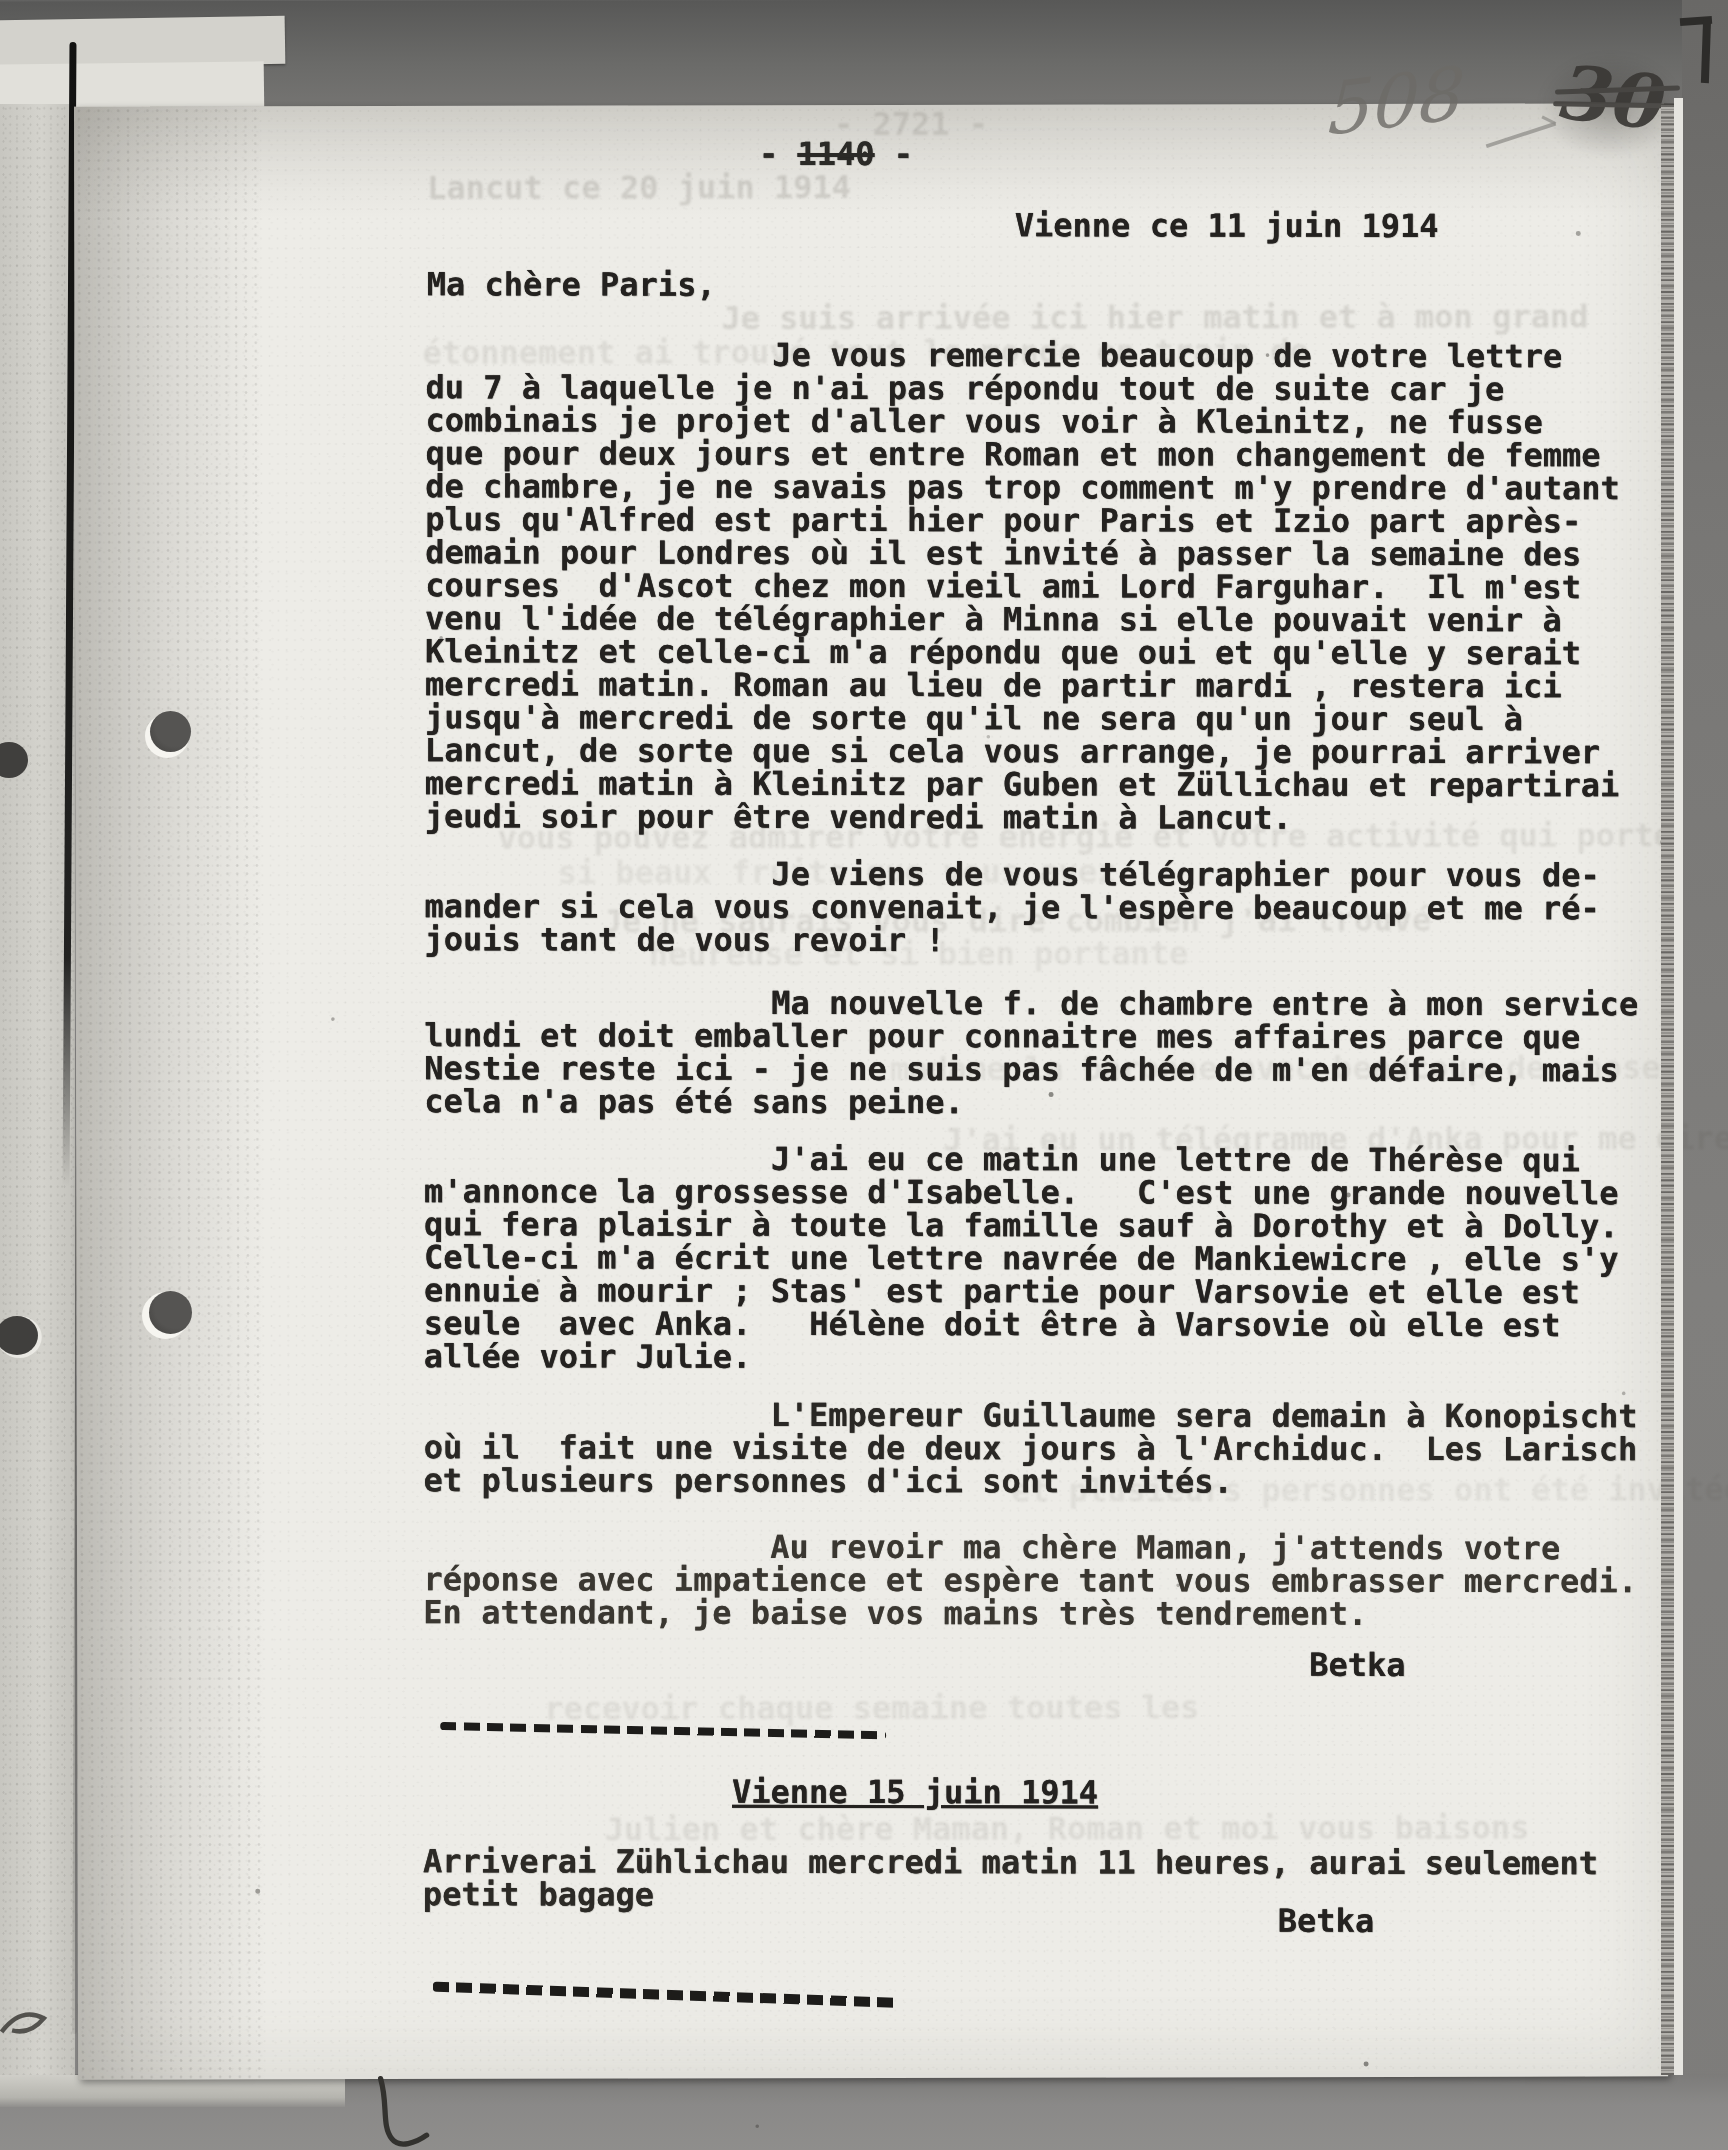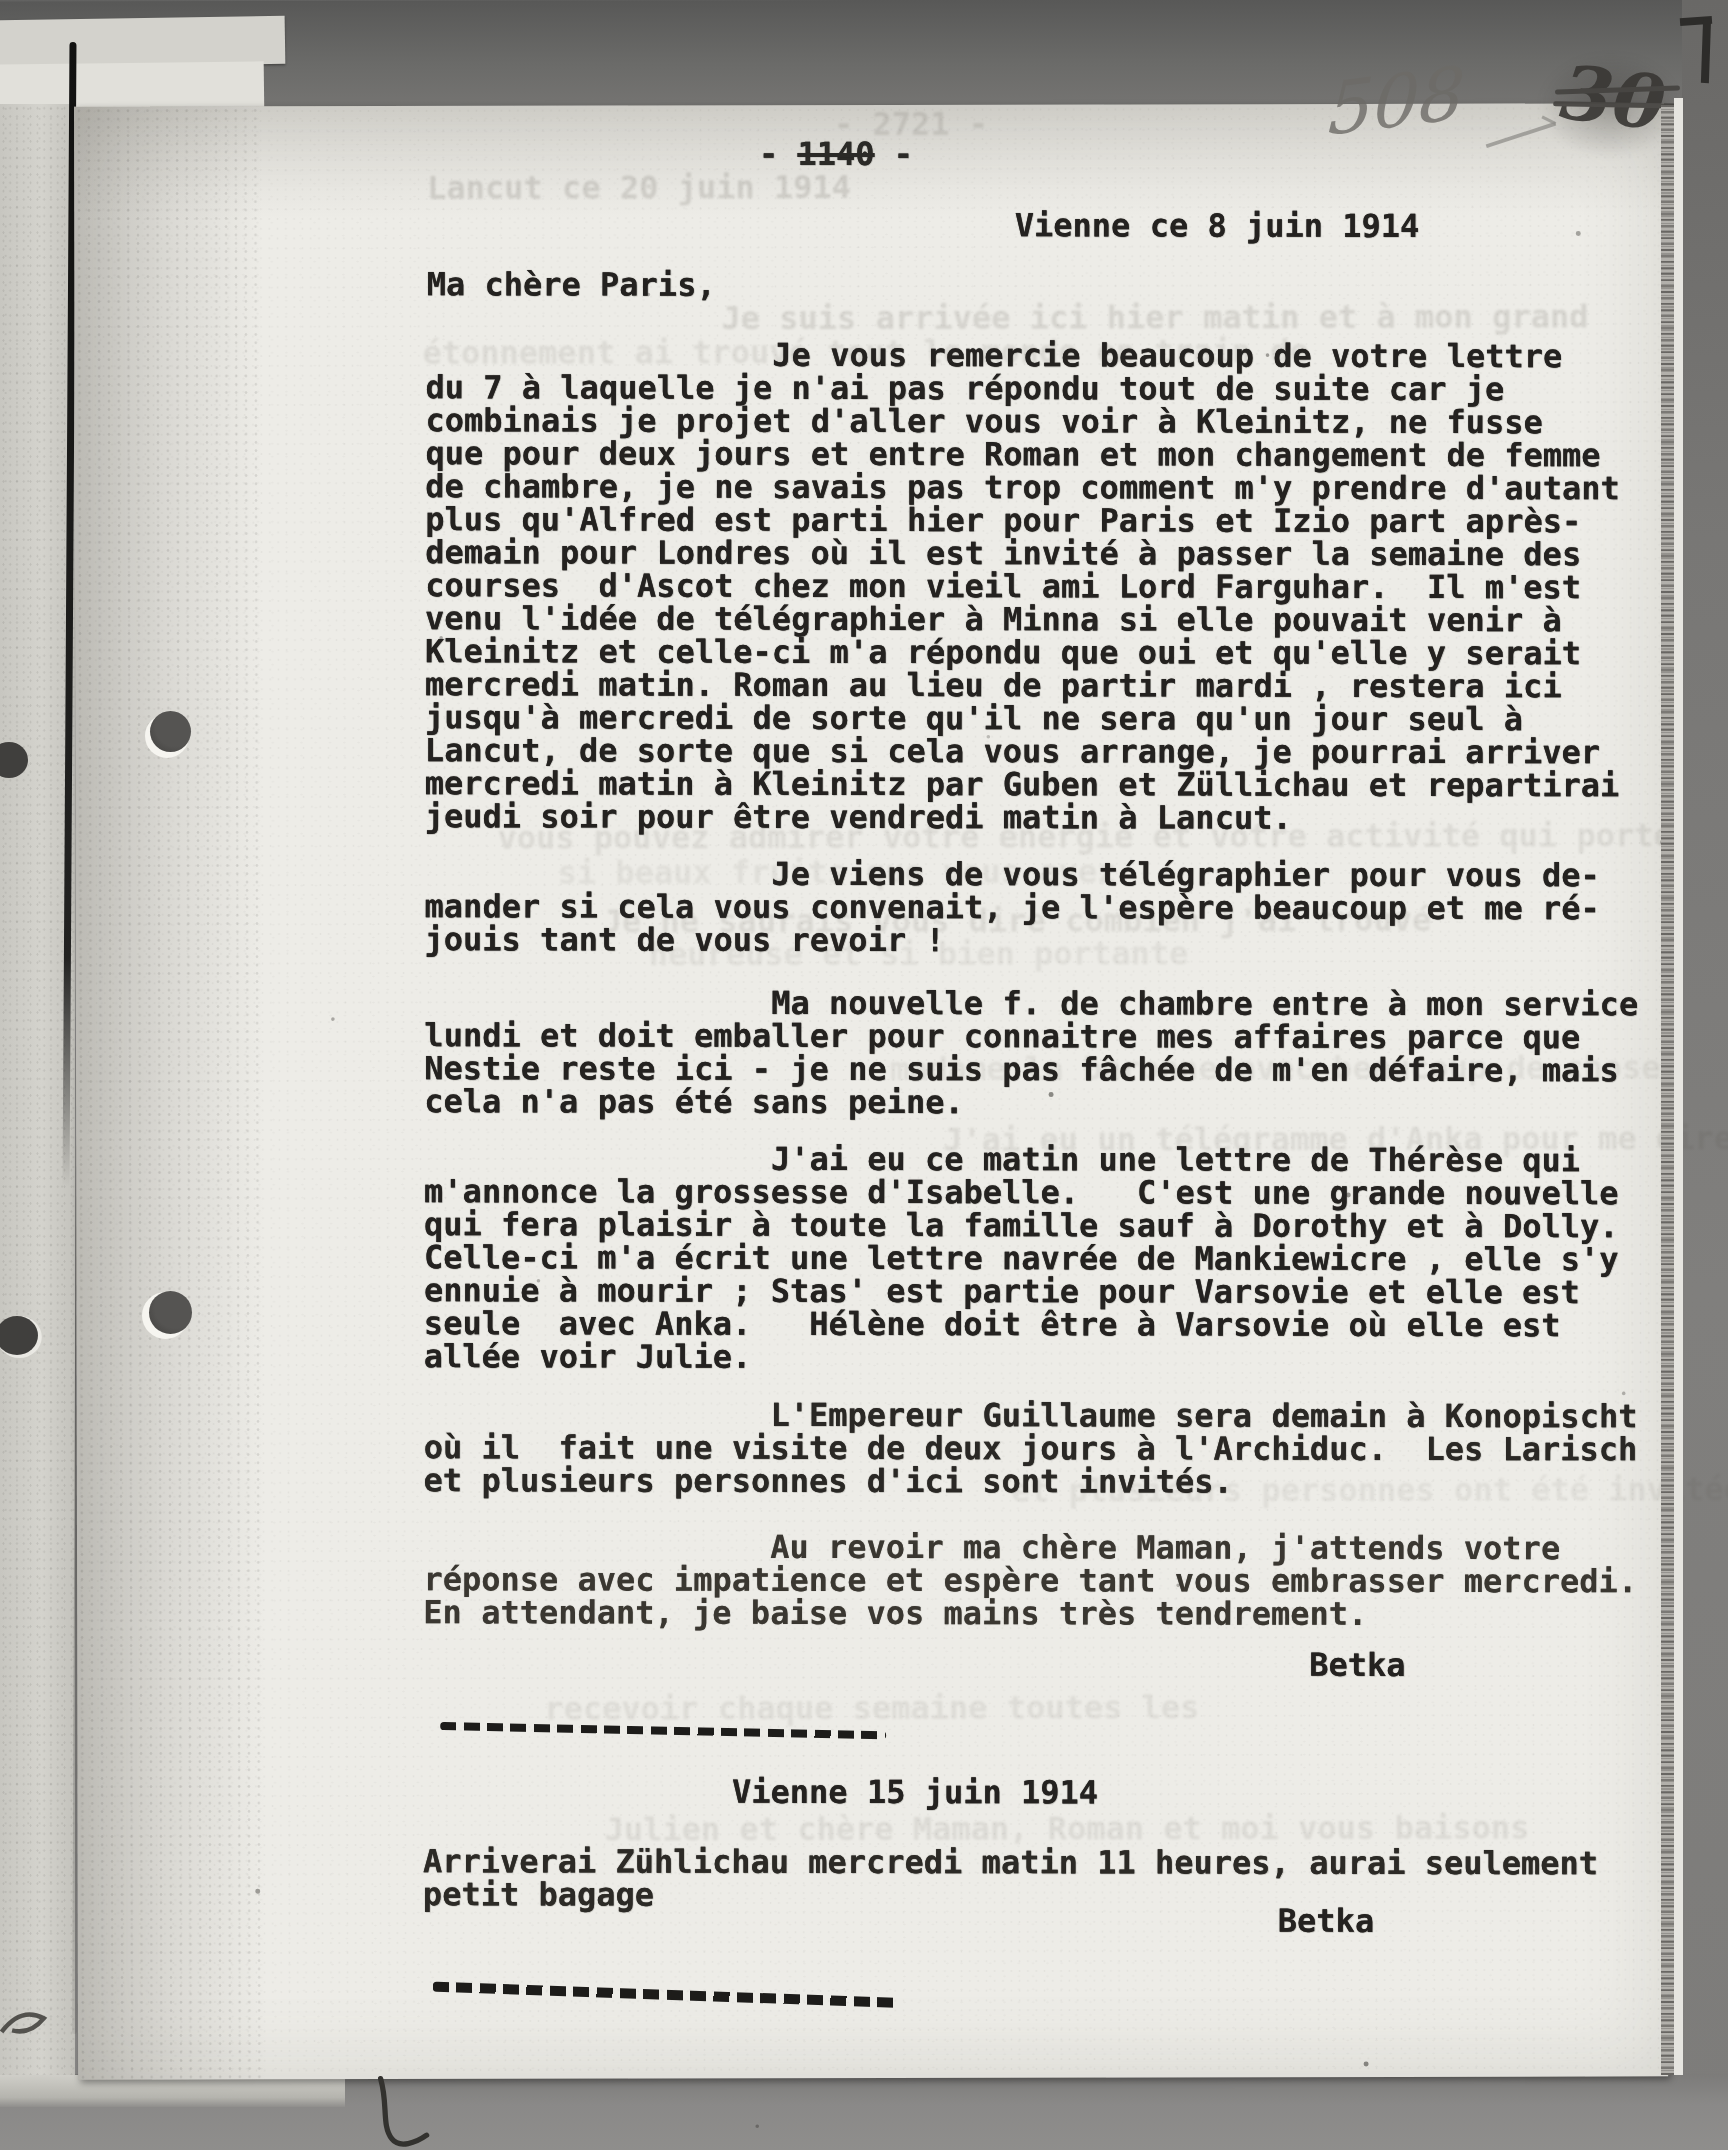--- a/index.html
+++ b/index.html
@@ -58,21 +58,21 @@
   .pagenum .strike{text-decoration:line-through;text-decoration-thickness:3.8px;}
   .date1{left:941px;top:101px;}
   .salut{left:353px;top:161px;}
   .p1{left:352px;top:231px;}
   .p2{left:352px;top:750px;}
   .p3{left:352px;top:879px;}
   .p4{left:352px;top:1035px;}
   .p5{left:352px;top:1291px;color:#2a2825;}
   .p6{left:352px;top:1423px;color:#3a3731;text-shadow:0 0 0.8px rgba(45,42,36,.6);}
   .sig1{left:1238px;top:1540px;}
-  .date2{left:661px;top:1668px;}
+  .date2{left:661px;top:1668px;text-decoration:underline;}
   .tele{left:352px;top:1738px;color:#2c2a26;}
   .sig2{left:1207px;top:1796px;}
   .dashsep{position:absolute;height:8.3px;border-radius:3.8px;
     background:repeating-linear-gradient(90deg,#1d1c1a 0 16px,rgba(0,0,0,0) 16px 23.4px);}
   .sep1{left:369px;top:1619px;width:446px;transform:rotate(1.1deg);}
   .sep2{left:362px;top:1882px;width:466px;transform:rotate(1.9deg);height:9.8px;}
   
   .ghost{position:absolute;white-space:pre;font-family:"DejaVu Sans Mono","Liberation Mono",monospace;
     font-size:32px;line-height:33px;font-weight:bold;color:#454038;filter:blur(1.1px);}
   .g1{left:353px;top:66px;opacity:.16;}
@@ -162,21 +162,21 @@
     <div class="ghost g8">heureuse et si bien portante</div>
     <div class="ghost g9">madame la baronne avec beaucoup de choses</div>
     <div class="ghost g10">J'ai eu un télégramme d'Anka pour me dire que</div>
     <div class="ghost g11">et plusieurs personnes ont été invitées chez</div>
     <div class="ghost g12">recevoir chaque semaine toutes les</div>
     <div class="ghost g13">Julien et chère Maman, Roman et moi vous baisons</div>
 
     <div class="typedwrap">
       <div class="typed pagenum"><span>-</span><span> </span><span class="strike">1140</span><span> </span><span>-</span></div>
 
-      <div class="typed date1">Vienne ce 8 juin 1914</div>
+      <div class="typed date1">Vienne ce 11 juin 1914</div>
       <div class="typed salut">Ma chère Paris,</div>
 
       <div class="typed p1">                  Je vous remercie beaucoup de votre lettre
 du 7 à laquelle je n'ai pas répondu tout de suite car je
 combinais je projet d'aller vous voir à Kleinitz, ne fusse
 que pour deux jours et entre Roman et mon changement de femme
 de chambre, je ne savais pas trop comment m'y prendre d'autant
 plus qu'Alfred est parti hier pour Paris et Izio part après-
 demain pour Londres où il est invité à passer la semaine des
 courses  d'Ascot chez mon vieil ami Lord Farguhar.  Il m'est

